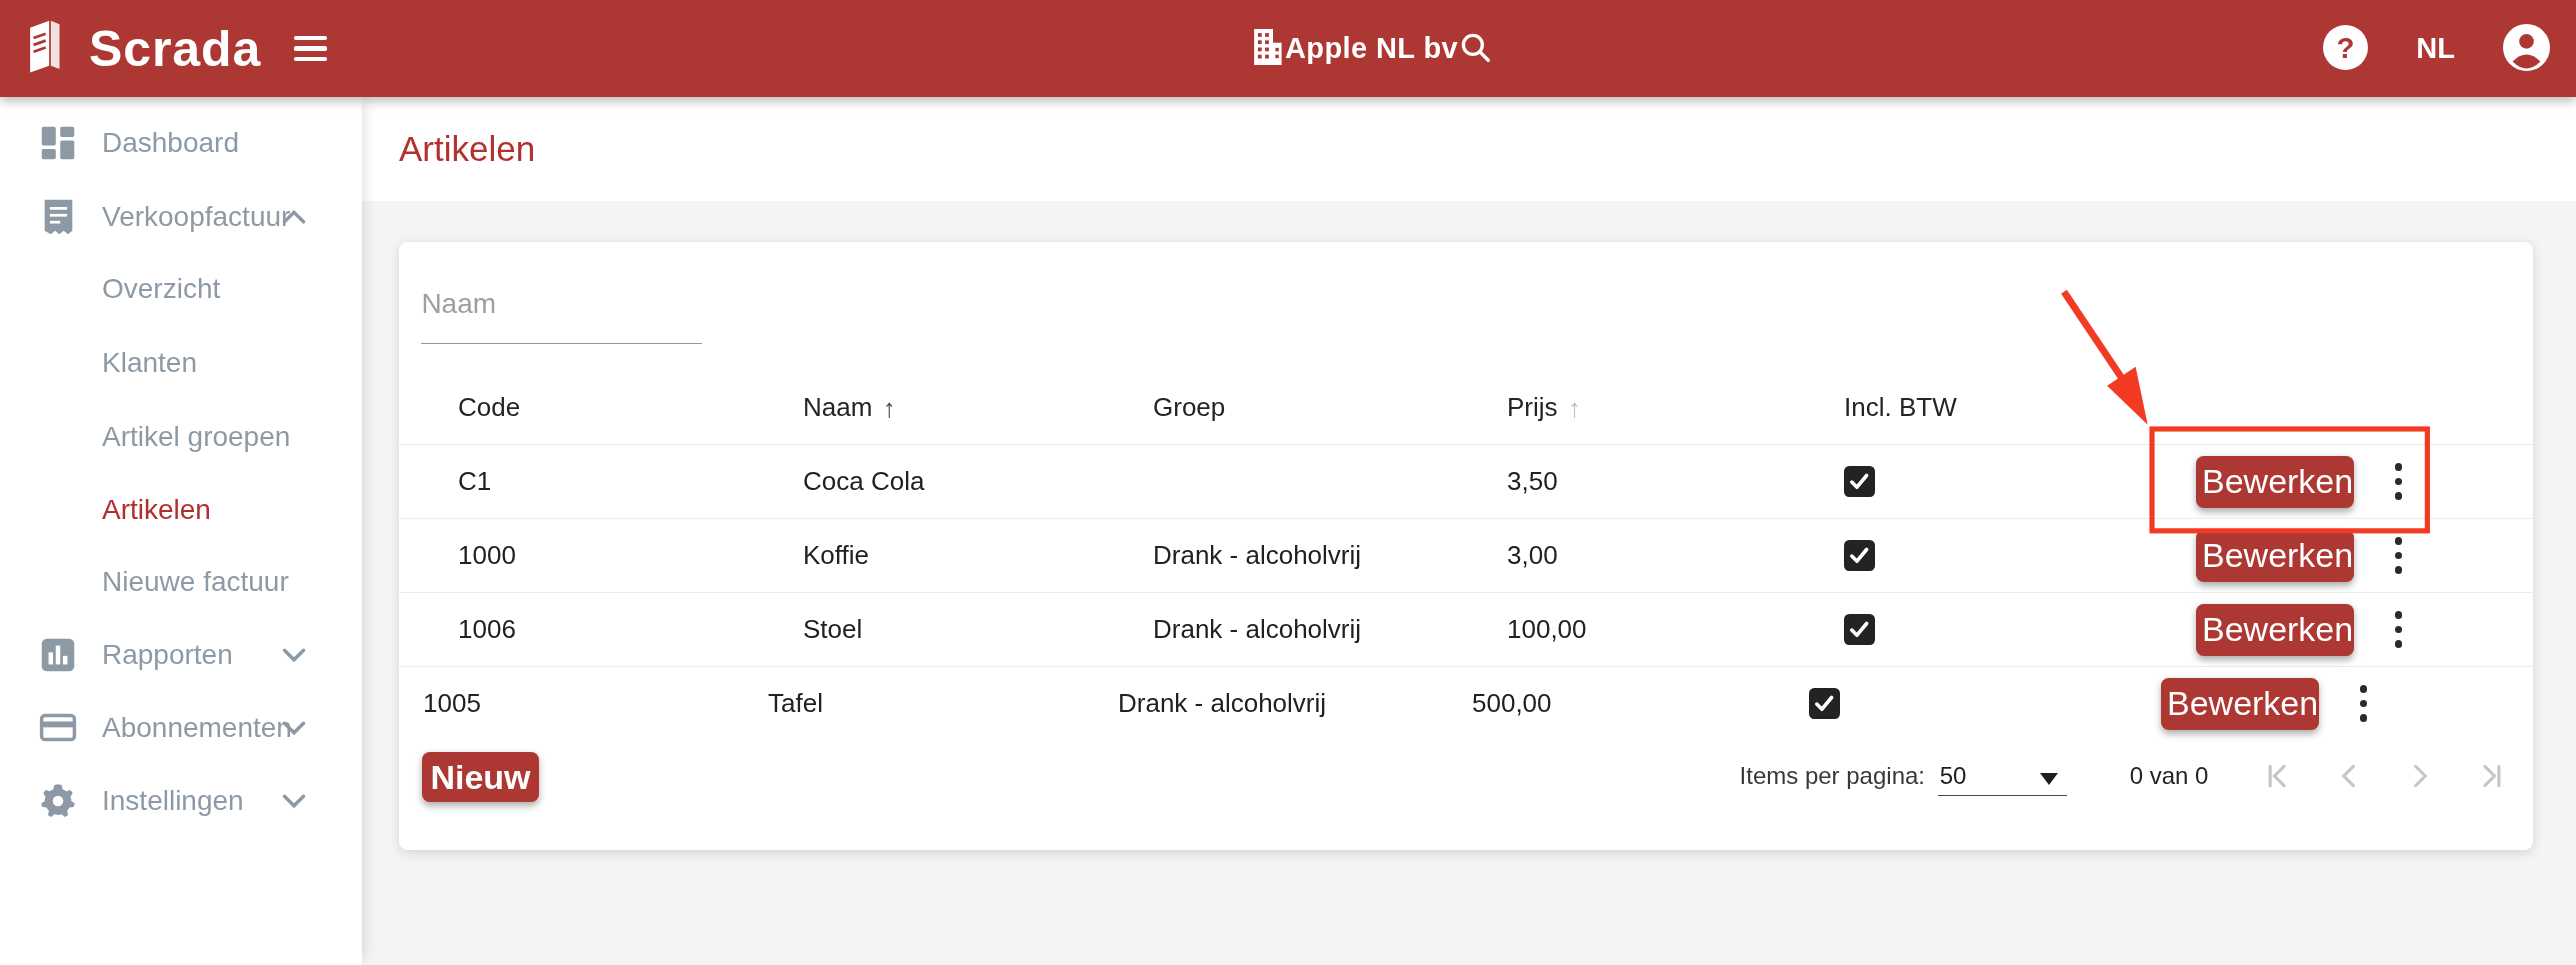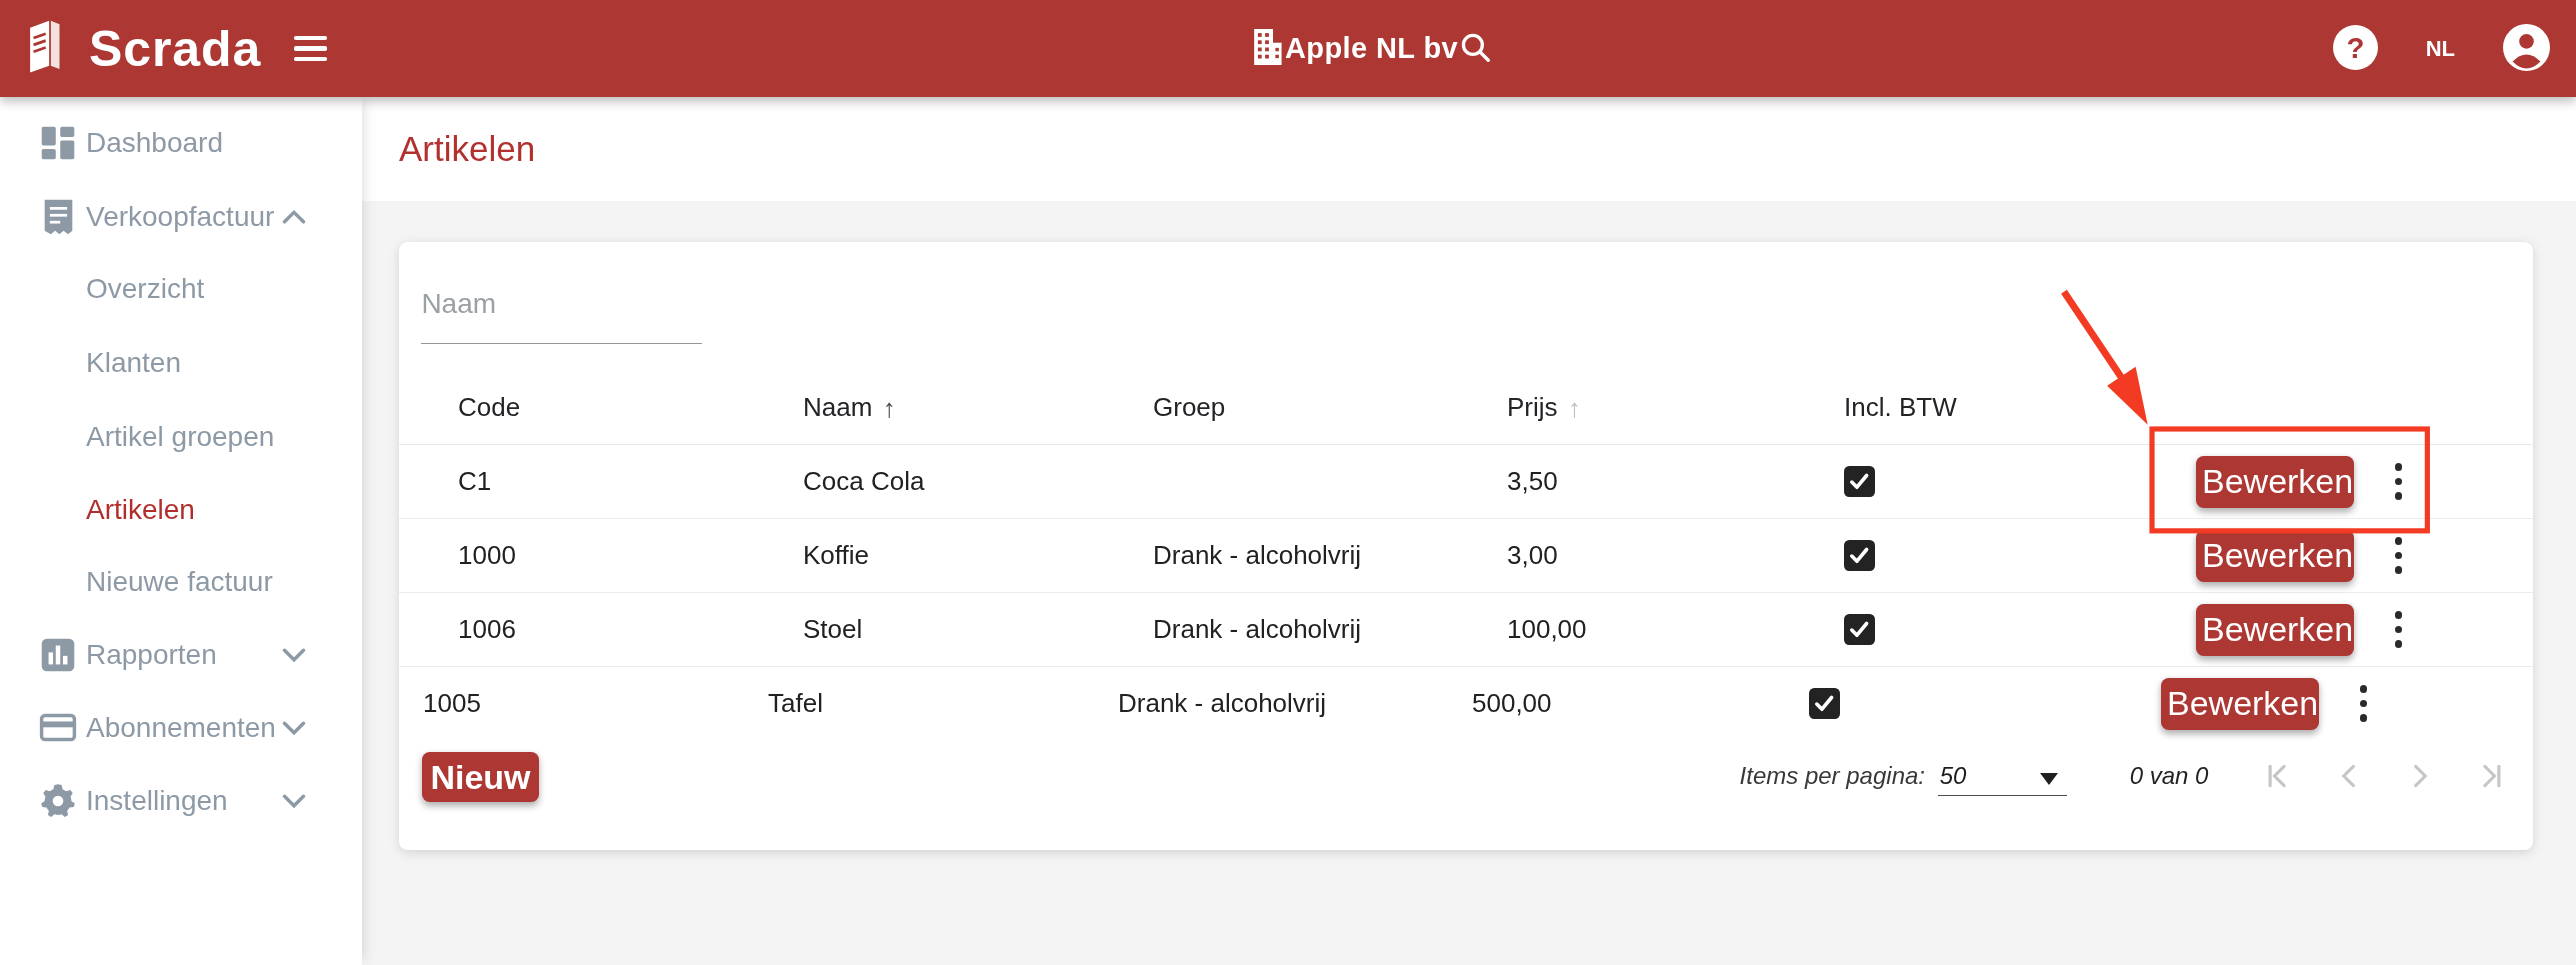--- a/index.html
+++ b/index.html
@@ -14,32 +14,32 @@
     background:#ac3733;color:#fff;z-index:30;
     box-shadow:0 4.3px 10.4px rgba(0,0,0,0.28);
   }
   .brand{position:absolute;left:23px;top:0;height:97px;display:flex;align-items:center;}
   .brand-name{font-size:50px;font-weight:700;letter-spacing:0.9px;margin-left:12px;}
   .hamburger{margin-left:33px;display:flex;flex-direction:column;gap:6px;cursor:pointer;}
   .hamburger span{display:block;width:33px;height:4.3px;background:#fff;border-radius:1.7px;}
   .company{position:absolute;left:1249px;top:0;height:97px;display:flex;align-items:center;}
   .company-name{font-size:29px;font-weight:600;letter-spacing:0.4px;}
   .topbar-right{position:absolute;right:26px;top:0;height:97px;display:flex;align-items:center;gap:48px;}
-  .lang{font-size:22px;font-weight:700;}
+  .lang{font-size:29px;font-weight:700;}
   
   .sidebar{
     position:absolute;left:0;top:97px;width:362px;height:868px;background:#ffffff;z-index:20;
     box-shadow:7px 0 12px -5.2px rgba(0,0,0,0.13);
   }
   .side-item{
     position:absolute;left:0;width:362px;height:55px;display:flex;align-items:center;
     color:#8d9aa6;font-size:28px;cursor:pointer;
   }
   .side-item .s-icon{position:absolute;left:39px;width:38px;height:38px;display:flex;align-items:center;justify-content:center;}
-  .side-item .s-label{position:absolute;left:86px;white-space:nowrap;}
+  .side-item .s-label{position:absolute;left:102px;white-space:nowrap;}
   .side-item .s-chevron{position:absolute;right:55px;display:flex;align-items:center;}
   .side-item.active .s-label{color:#b02f2c;}
   .si-0{top:18px;} .si-1{top:92px;} .si-2{top:164px;} .si-3{top:238px;} .si-4{top:312px;padding-left:40px;}
   .si-5{top:385px;} .si-6{top:457px;} .si-7{top:530px;} .si-8{top:603px;} .si-9{top:676px;}
   
   .content{position:absolute;left:362px;top:97px;width:2214px;height:868px;}
   .title-band{position:absolute;left:0;top:0;width:2214px;height:104px;background:#ffffff;}
   .page-title{
     position:absolute;left:37px;top:0;height:104px;display:flex;align-items:center;
     color:#b2302d;font-size:35px;font-weight:500;margin:0;
@@ -75,21 +75,21 @@
   .btn-red{
     background:#ac3733;color:#fff;border:none;border-radius:7.8px;cursor:pointer;
     font-family:"Liberation Sans",sans-serif;font-size:34px;
     box-shadow:0 3.5px 7.8px rgba(0,0,0,0.32);
   }
   .edit-btn{width:158px;height:52px;}
   .dots{display:flex;flex-direction:column;gap:7px;margin-left:1.7px;cursor:pointer;width:8.6px;}
   .dots span{width:7.8px;height:7.8px;border-radius:50%;background:#2a2a2a;}
   .new-btn{position:absolute;left:23px;top:510px;width:117px;height:50px;font-weight:600;}
   
-  .paginator{position:absolute;left:0;top:508px;width:2134px;height:52px;color:#383838;font-size:24px;font-style:italic;}
+  .paginator{position:absolute;left:0;top:508px;width:2134px;height:52px;color:#383838;font-size:24px;}
   .pg-label{position:absolute;right:608px;top:12px;white-space:nowrap;}
   .pg-select{position:absolute;left:1539px;top:7px;width:129px;height:38px;border-bottom:1.7px solid #4a4a4a;cursor:pointer;}
   .pg-select .val{position:absolute;left:1.7px;top:5.2px;color:#1d1d1f;}
   .pg-select .tri{position:absolute;right:8.6px;top:15.5px;width:0;height:0;border-left:9.5px solid transparent;border-right:9.5px solid transparent;border-top:12px solid #1f1f1f;}
   .pg-range{position:absolute;left:1718px;top:12px;width:104px;text-align:center;color:#232325;}
   .pg-nav{position:absolute;left:1865px;top:1.7px;display:flex;gap:43px;}
   .pg-nav .nav-btn{width:28px;height:48px;display:flex;align-items:center;justify-content:center;cursor:default;}
   
   .annotation{position:absolute;left:0;top:0;width:2576px;height:965px;z-index:40;pointer-events:none;}
 </style>

